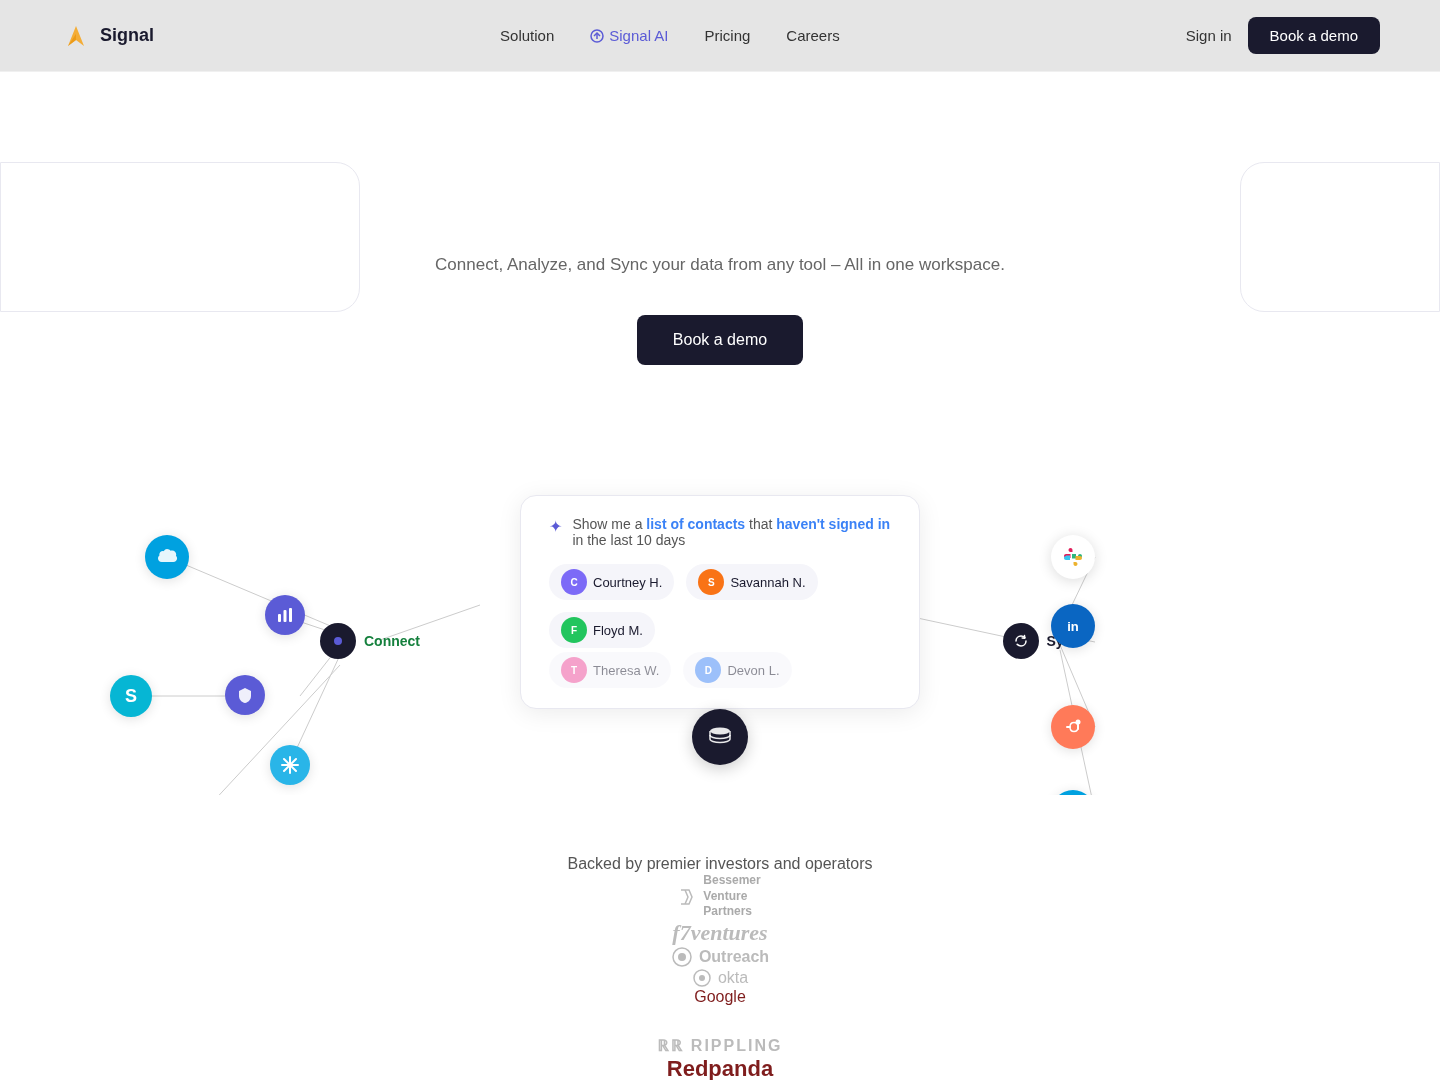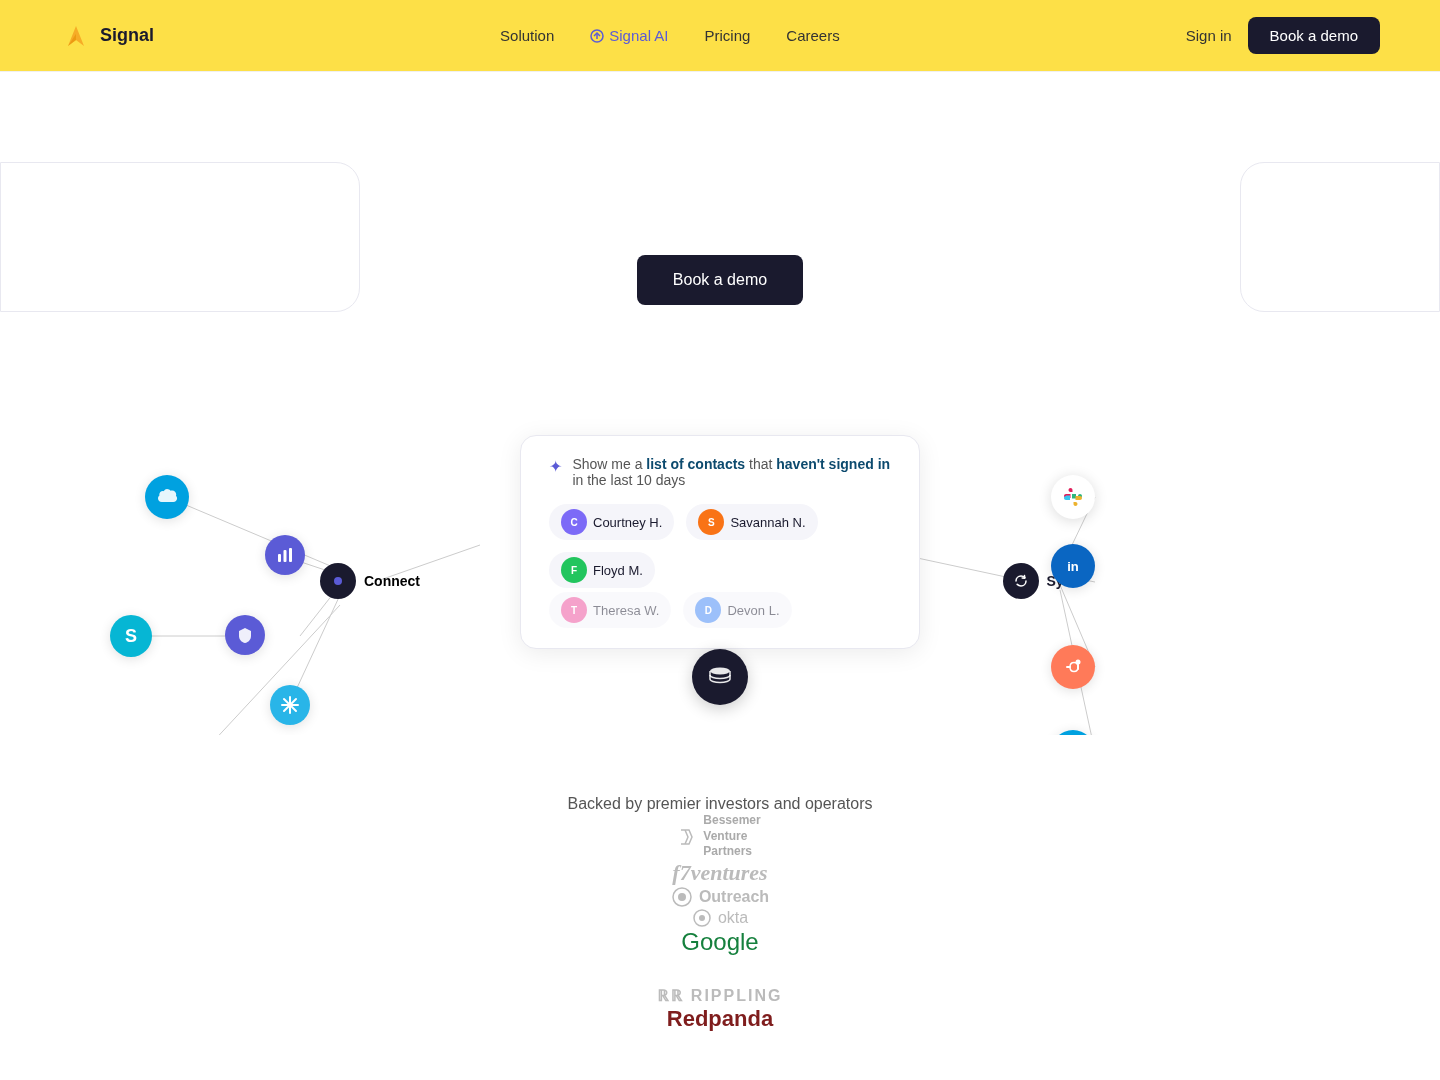--- a/index.html
+++ b/index.html
@@ -2,21 +2,21 @@
 <html><head>
   <meta charset="utf-8">
   <style>
     * { margin: 0; padding: 0; box-sizing: border-box; }
     body { font-family: -apple-system, BlinkMacSystemFont, 'Segoe UI', Helvetica, Arial, sans-serif; background: #fff; color: #1a1a2e; overflow-x: hidden; }
 
     
     nav {
       display: flex; align-items: center; justify-content: space-between;
       padding: 0 60px; height: 72px; border-bottom: 1px solid #f0f0f0;
-      position: relative; z-index: 10; background: #fde047;
+      position: relative; z-index: 10; background: #e5e5e5;
     }
     .nav-logo { display: flex; align-items: center; gap: 8px; }
     .nav-logo-icon { width: 32px; height: 32px; }
     .nav-logo-text { font-weight: 700; font-size: 18px; color: #1a1a2e; }
     .nav-links { display: flex; align-items: center; gap: 36px; }
     .nav-link { font-size: 15px; color: #333; text-decoration: none; cursor: pointer; }
     .nav-link-signal { display: flex; align-items: center; gap: 5px; font-size: 15px; color: #5b5bd6; text-decoration: none; cursor: pointer; }
     .nav-actions { display: flex; align-items: center; gap: 16px; }
     .nav-signin { font-size: 15px; color: #333; cursor: pointer; text-decoration: none; }
     .nav-cta {
@@ -49,21 +49,21 @@
     }
 
     
     .ai-card {
       position: absolute; top: 60px; left: 50%; transform: translateX(-50%);
       background: #fff; border: 1px solid #e8e8f0; border-radius: 16px;
       padding: 20px 28px; width: 400px; box-shadow: 0 4px 24px rgba(0,0,0,0.08);
     }
     .ai-prompt { display: flex; align-items: flex-start; gap: 10px; font-size: 14px; color: #555; margin-bottom: 16px; }
     .ai-prompt-icon { color: #5b5bd6; font-size: 16px; margin-top: 1px; }
-    .ai-prompt b { color: #0c4a6e; }
+    .ai-prompt b { color: #3b82f6; }
     .ai-contacts { display: flex; gap: 12px; flex-wrap: wrap; }
     .contact-chip { display: flex; align-items: center; gap: 6px; background: #f5f5fa; border-radius: 20px; padding: 5px 12px; font-size: 13px; }
     .avatar-circle { width: 26px; height: 26px; border-radius: 50%; display: flex; align-items: center; justify-content: center; font-size: 10px; font-weight: 700; color: #fff; }
     .contact-row-2 { display: flex; gap: 12px; opacity: 0.5; margin-top: 4px; }
 
     
     .db-icon {
       position: absolute; bottom: 30px; left: 50%; transform: translateX(-50%);
       width: 56px; height: 56px; background: #1a1a2e; border-radius: 50%;
       display: flex; align-items: center; justify-content: center; color: #fff; font-size: 22px;
@@ -121,20 +121,21 @@
 </nav>
 
 <div class="hero-wrapper">
   <div class="bg-rect-left"></div>
   <div class="bg-rect-right"></div>
 
   <div class="hero">
     <h1 class="hero-title">
       <br>
     </h1>
+    <p class="hero-subtitle">Connect, Analyze, and Sync your data from any tool – All in one workspace.</p>
     <button class="hero-cta">Book a demo</button>
   </div>
 </div>
 
 <div class="diagram-section">
 
   <svg class="diagram-svg diagram-lines" viewBox="0 0 1440 360" preserveAspectRatio="none">
 
     <line x1="167" y1="122" x2="340" y2="195" stroke="#ccc" stroke-width="1"></line>
     <line x1="133" y1="261" x2="230" y2="261" stroke="#ccc" stroke-width="1"></line>
@@ -185,21 +186,21 @@
       <line x1="16" y1="4" x2="4" y2="16" stroke="#fff" stroke-width="2" stroke-linecap="round"></line>
     </svg>
   </div>
 
   <div style="position:absolute;top:188px;left:320px;display:flex;align-items:center;gap:8px;">
     <div style="width:36px;height:36px;border-radius:50%;background:#1a1a2e;display:flex;align-items:center;justify-content:center;">
       <svg width="14" height="14" viewBox="0 0 14 14">
           <circle cx="7" cy="7" r="4" fill="#5b5bd6"></circle>
         </svg>
     </div>
-    <span style="font-size:14px;font-weight:600;color:#000000;">Connect</span>
+    <span style="font-size:14px;font-weight:600;color:#15803d;">Connect</span>
   </div>
 
   <div class="ai-card">
     <div class="ai-prompt">
       <span class="ai-prompt-icon">✦</span>
       <span>Show me a <b>list of contacts</b> that <b>haven't signed in</b> in the last 10 days</span>
     </div>
     <div class="ai-contacts">
       <div class="contact-chip">
         <div class="avatar-circle" style="background:#7c6af7;">C</div>
@@ -299,21 +300,21 @@
 
     <div class="investor-logo">
       <svg width="20" height="20" viewBox="0 0 20 20">
           <circle cx="10" cy="10" r="8" fill="none" stroke="#bbb" stroke-width="1.5"></circle>
           <circle cx="10" cy="10" r="3" fill="#bbb"></circle>
         </svg>
       <span style="font-size:16px;color:#bbb;font-weight:500;">okta</span>
     </div>
 
     <div class="investor-logo">
-      <span style="font-size:24px;color:#15803d;font-weight:400;">Google</span>
+      <span style="font-size:16px;color:#7f1d1d;font-weight:400;">Google</span>
     </div>
 
     <div class="investor-logo">
       <span style="font-size:16px;color:#bbb;font-weight:700;letter-spacing:2px;margin-top:28px;">ℝℝ RIPPLING</span>
     </div>
 
     <div class="investor-logo">
       <span style="font-size:22px;color:#7f1d1d;font-weight:600;">Redpanda</span>
     </div>
   </div>

